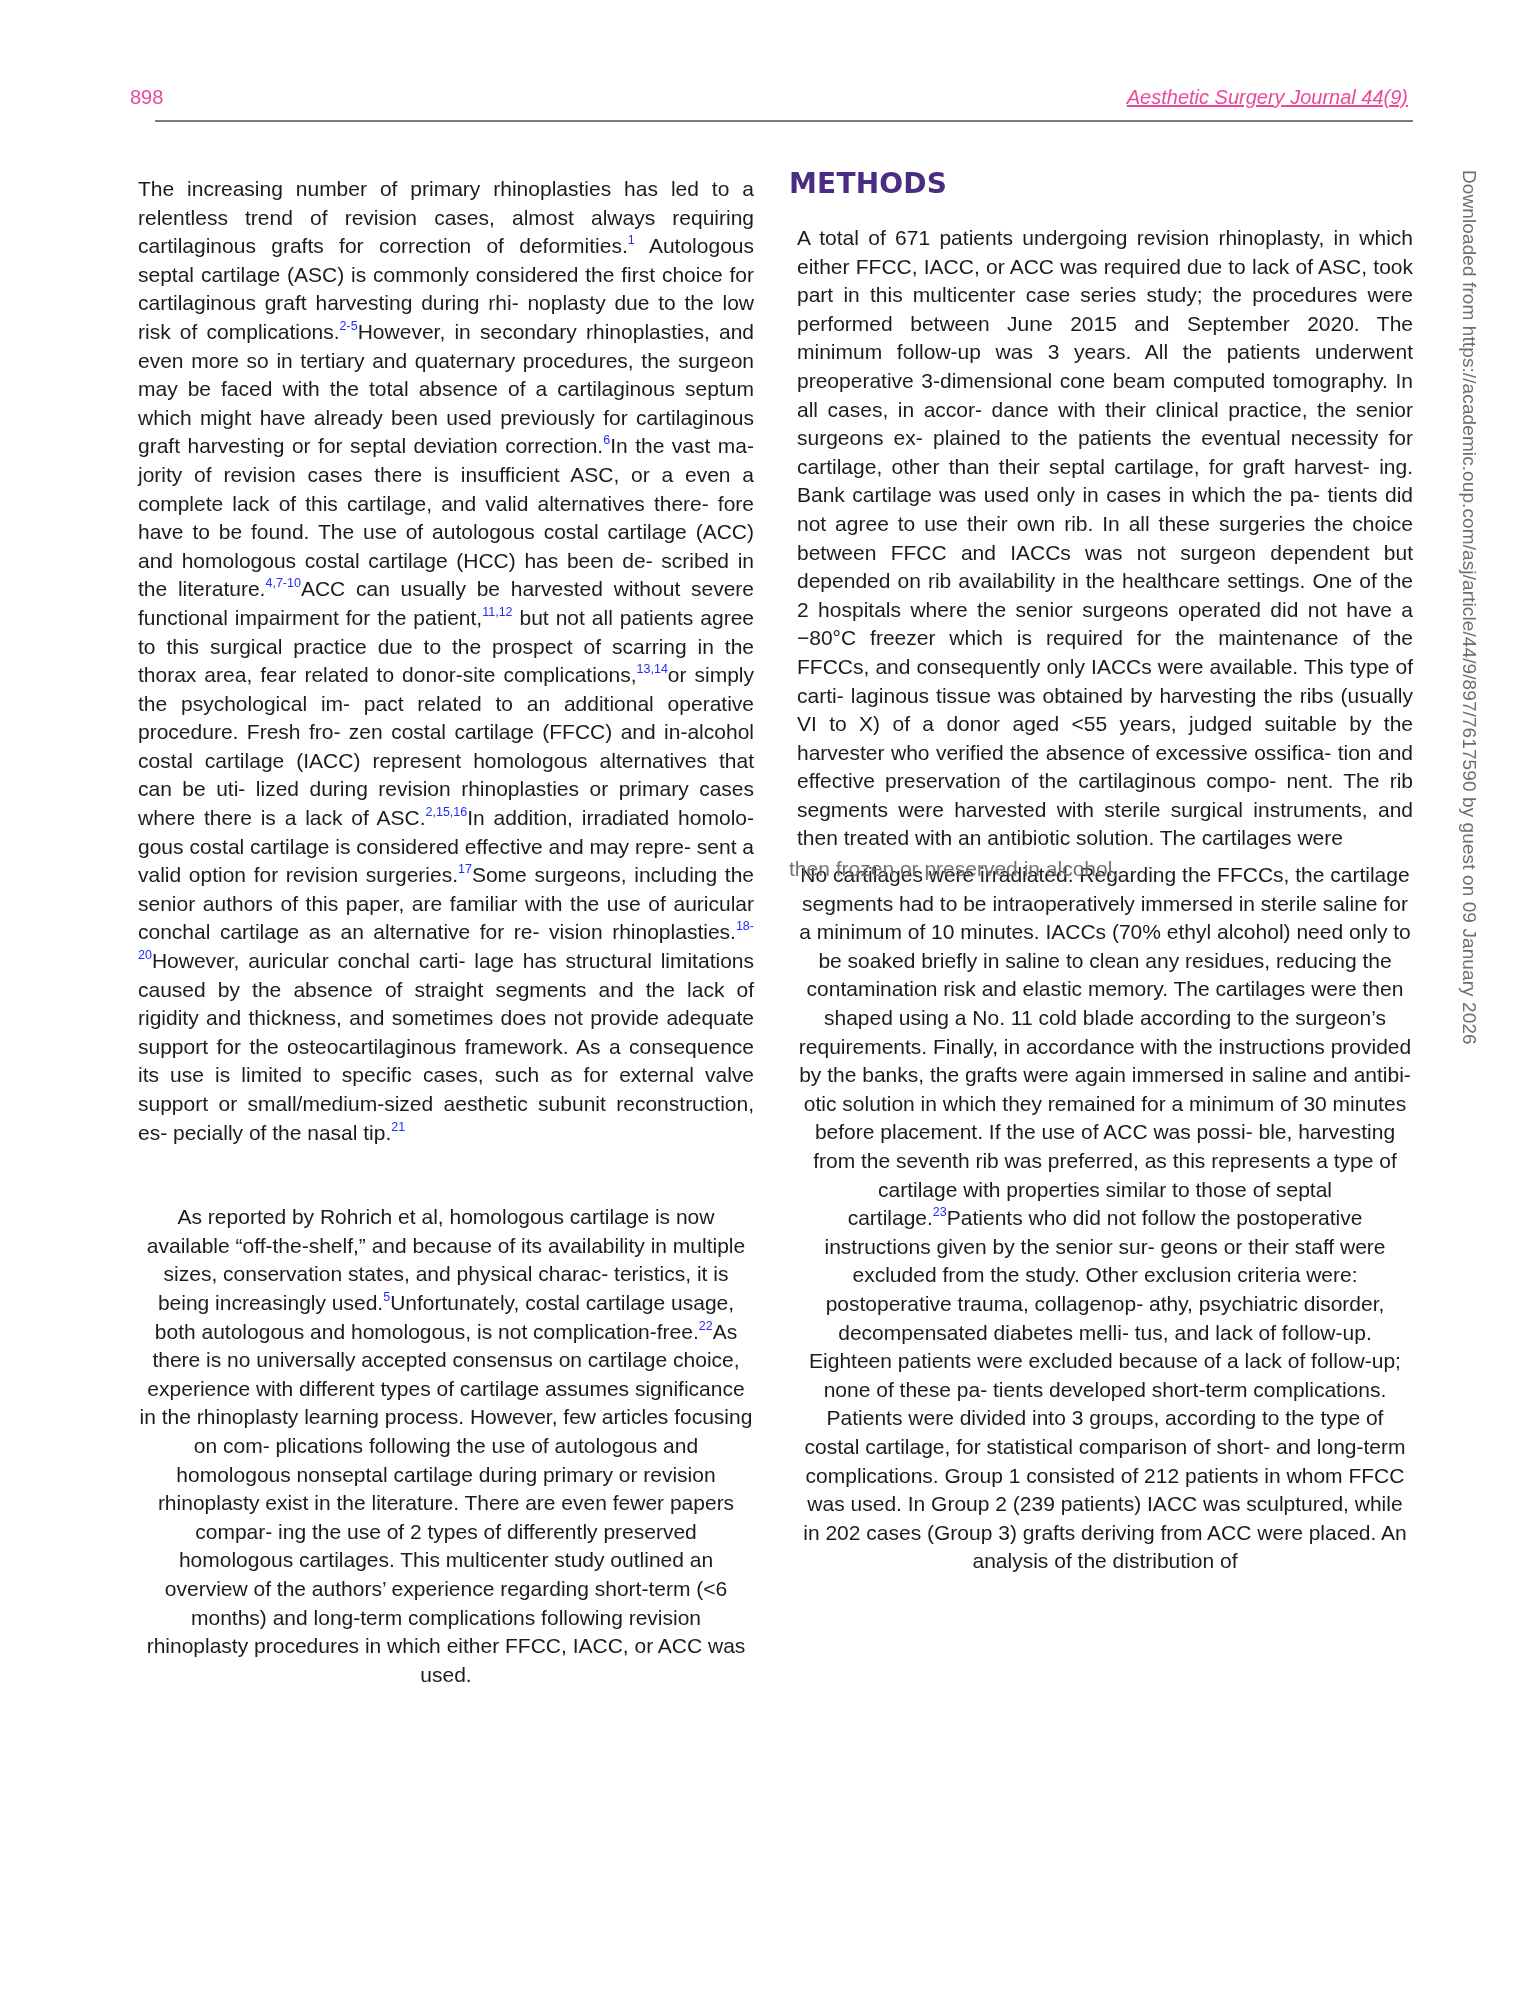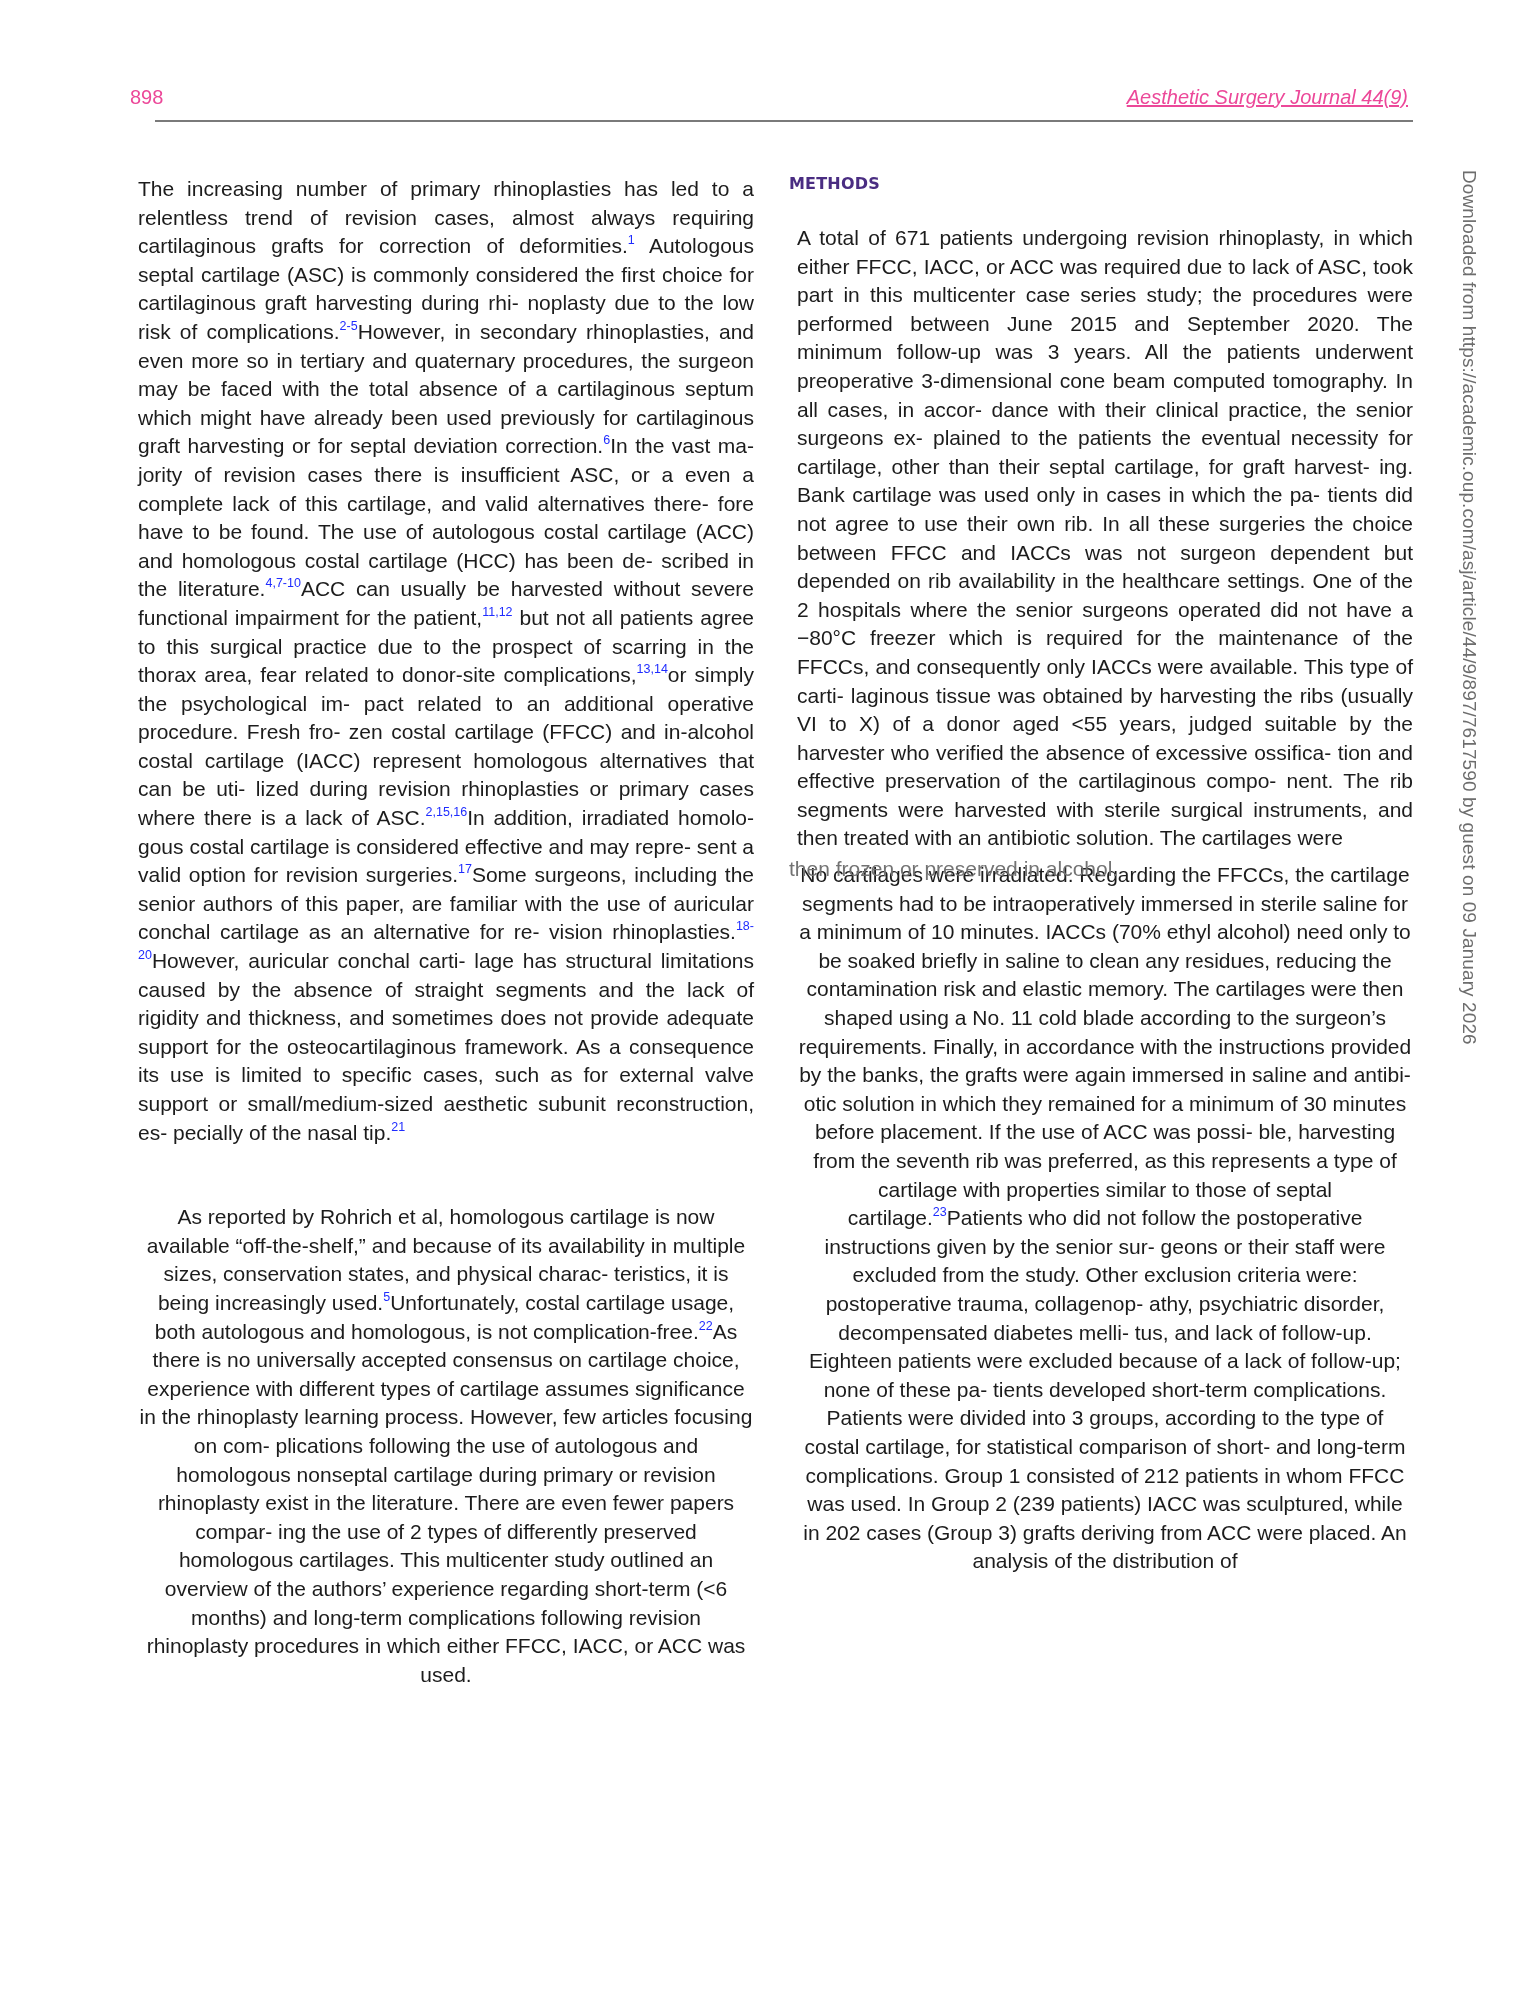--- a/index.html
+++ b/index.html
@@ -26,21 +26,21 @@
   .col-right { left: 789px; top: 167px; width: 632px; }
   .para { margin: 8px; }
   .para.justify { text-align: justify; }
   .para.ragged { text-align: center; }
   .gap { height: 40px; }
   sup.ref {
     color: #1f2cff; font-size: 12.5px; line-height: 0; vertical-align: 9px;
   }
   .section-heading {
     font-family: "DejaVu Sans", "Liberation Sans", sans-serif;
-    font-weight: bold; color: #4a2d82; font-size: 16px; line-height: 34px;
+    font-weight: bold; color: #4a2d82; font-size: 28px; line-height: 34px;
     margin: 0 0 23px 0; letter-spacing: 0.2px;
   }
   .overlap-wrap { position: relative; }
   .overlap-ghost {
     position: absolute; left: 0; top: -6px; white-space: nowrap;
     color: #737373;
   }
   .watermark {
     position: absolute; left: 1480px; top: 170px;
     transform-origin: 0 0; transform: rotate(90deg);

